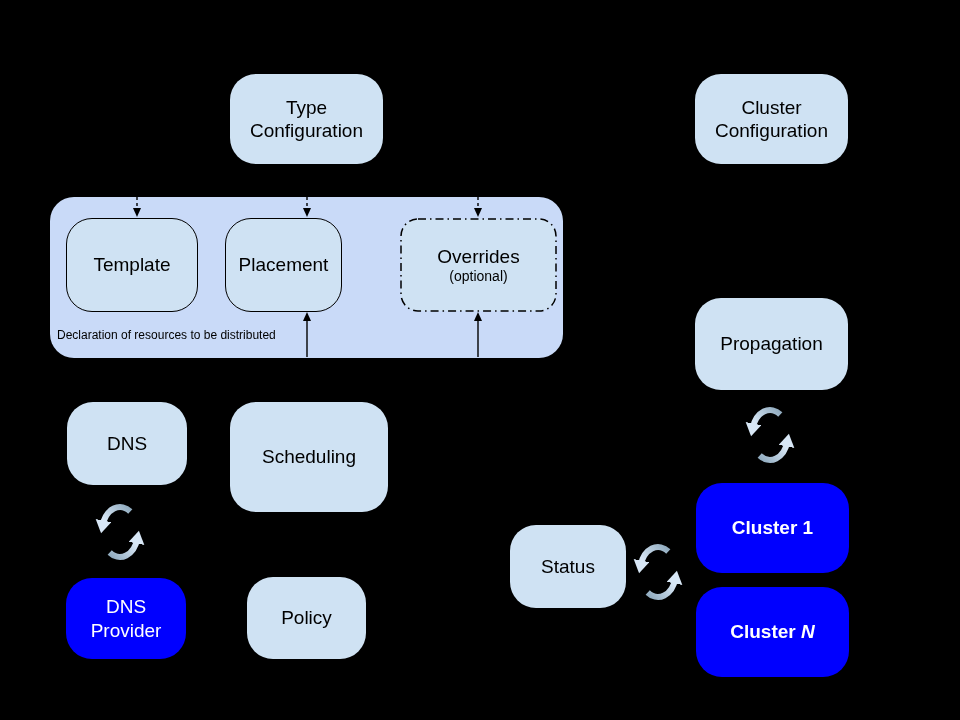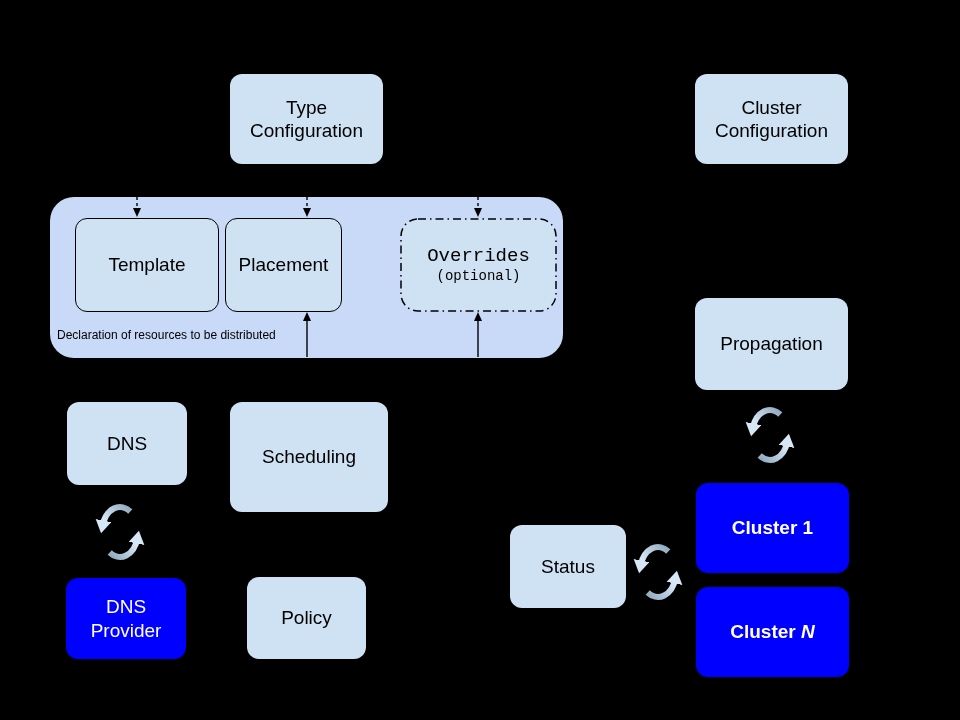--- a/index.html
+++ b/index.html
@@ -17,21 +17,21 @@
   }
   .node {
     position: absolute;
     display: flex;
     flex-direction: column;
     align-items: center;
     justify-content: center;
     text-align: center;
     background: var(--box-fill, #cfe2f3);
     color: var(--text-dark, #000);
-    border-radius: 12px;
+    border-radius: 26px;
     font-size: 19px;
     line-height: 1.22;
   }
   .node.bordered {
     border: 1.5px solid var(--outline, #000);
   }
   .node.blue {
     background: var(--accent-blue, #0000ff);
     color: var(--text-light, #fff);
     font-weight: 700;
@@ -45,21 +45,21 @@
     background: var(--container-fill, #c9daf8);
     border-radius: 24px;
   }
   .node.overrides { background: transparent; }
   .overrides-border { position: absolute; left: 0; top: 0; width: 100%; height: 100%; }
   .overrides-border rect {
     stroke: var(--outline, #000);
     stroke-width: 1.5;
     stroke-dasharray: 8 4 1.5 4;
   }
-  .over-content { position: relative; z-index: 1; font-family: Liberation Mono, monospace; }
+  .over-content { position: relative; z-index: 1; }
   .sub { font-size: 14px; }
   .caption {
     position: absolute;
     left: 7px; top: 131px;
     font-size: 12px;
     color: var(--text-dark, #000);
     white-space: nowrap;
   }
   .arrows-overlay {
     position: absolute;
@@ -97,21 +97,21 @@
     <div>Type</div>
     <div>Configuration</div>
   </div>
 
   <div class="node" style="left:695px;top:74px;width:153px;height:90px">
     <div>Cluster</div>
     <div>Configuration</div>
   </div>
 
   <div class="container-box">
-    <div class="node bordered" style="left:25px;top:21px;width:144px;height:94px">
+    <div class="node bordered" style="left:16px;top:21px;width:132px;height:94px">
       <div>Template</div>
     </div>
     <div class="node bordered" style="left:175px;top:21px;width:117px;height:94px">
       <div>Placement</div>
     </div>
     <div class="node overrides" style="left:350px;top:21px;width:157px;height:94px">
       <svg class="overrides-border" viewBox="0 0 157 94">
         <rect x="1" y="1" width="155" height="92" rx="17" fill="#cfe2f3"></rect>
       </svg>
       <div class="over-content">

